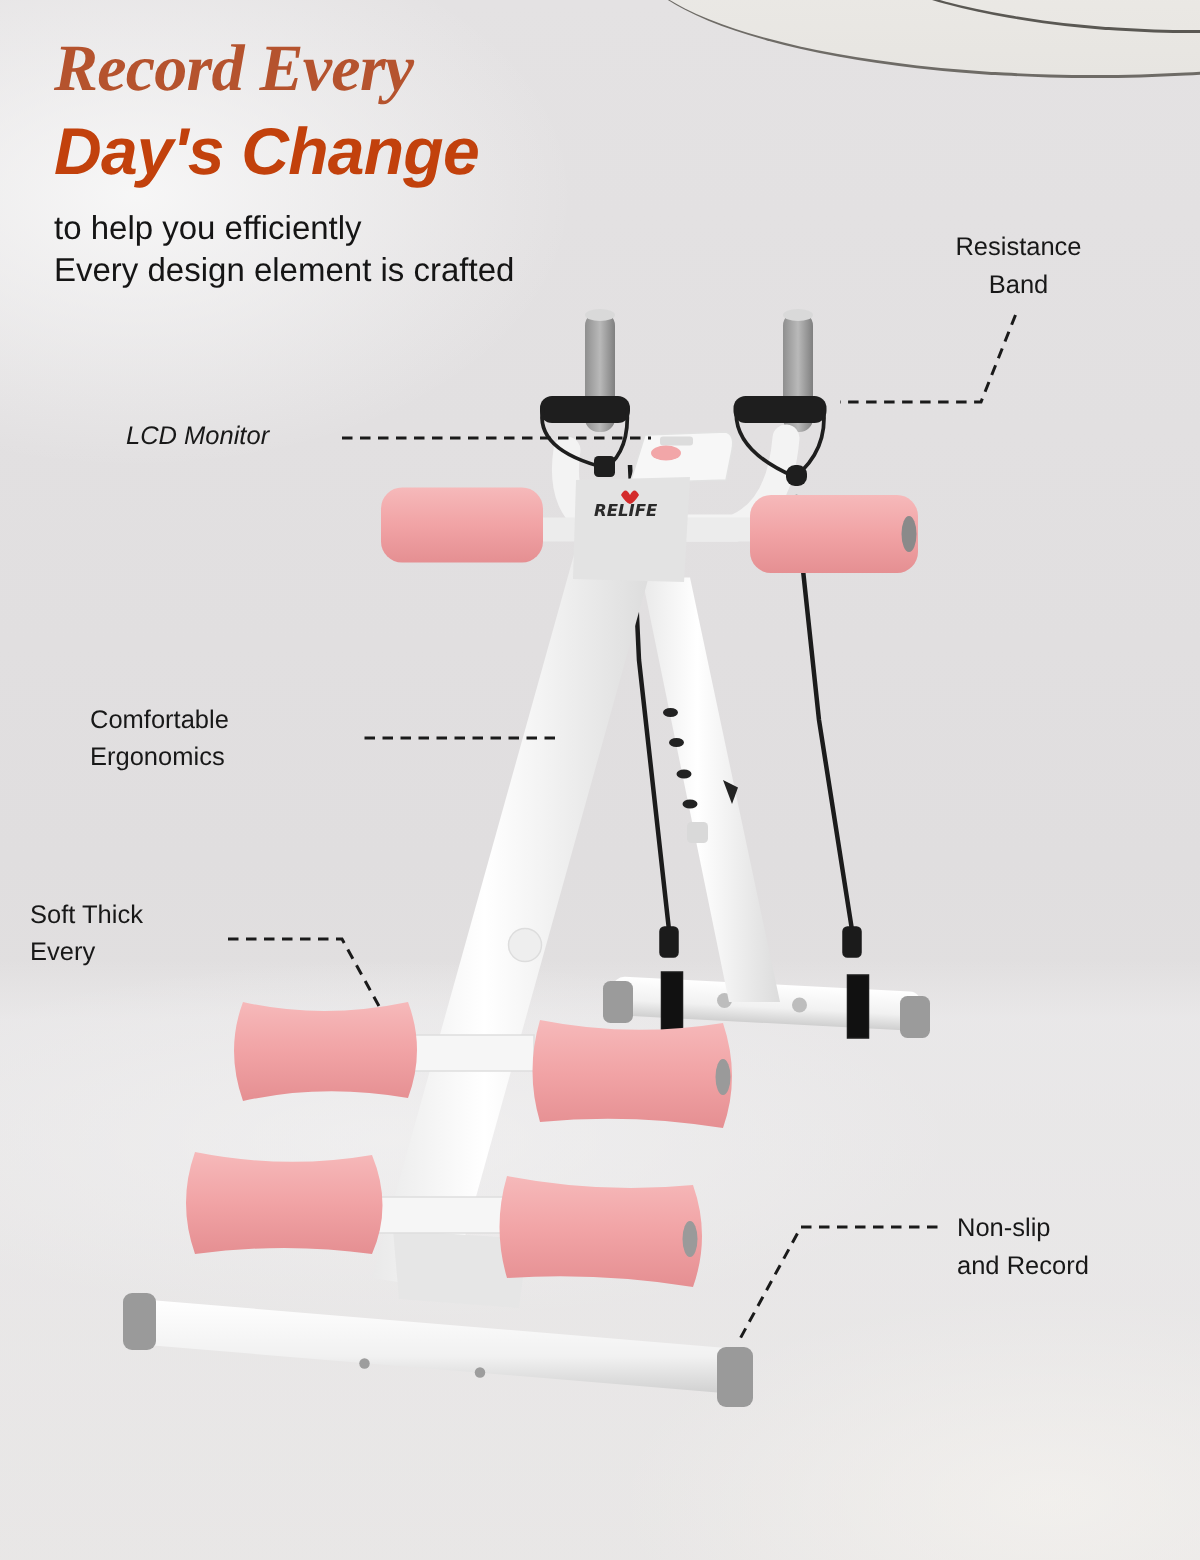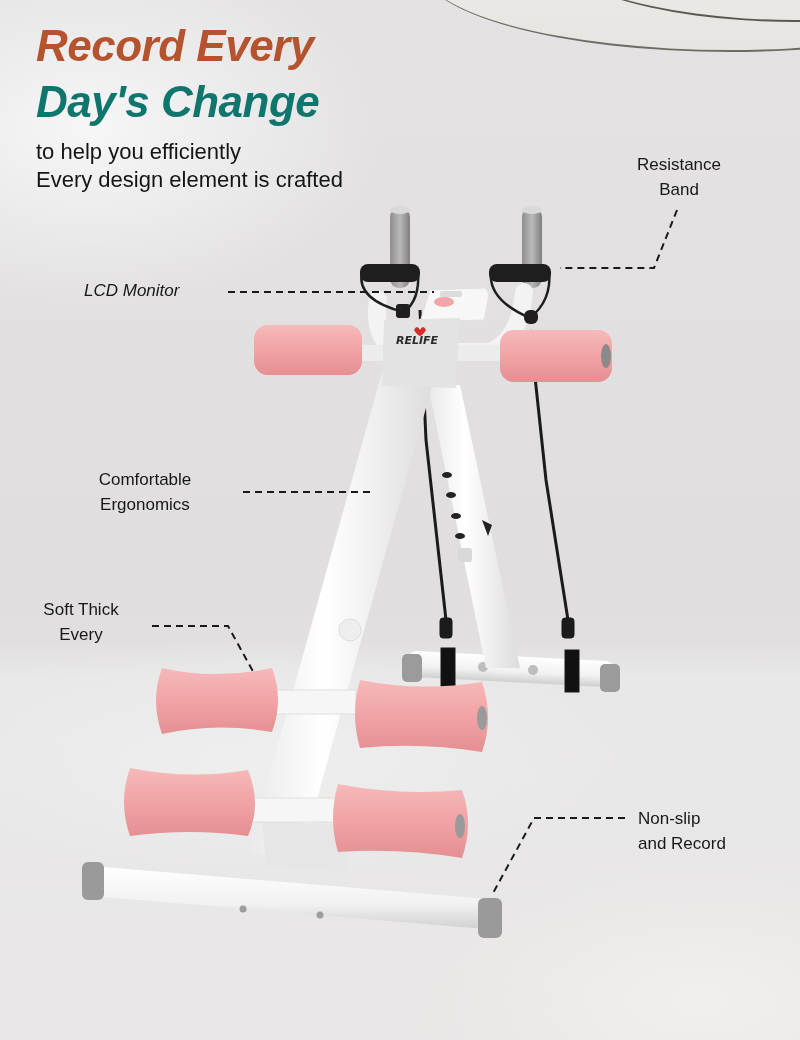--- a/index.html
+++ b/index.html
@@ -38,32 +38,32 @@
       border-bottom: 2px solid #5a5853;
       background: linear-gradient(180deg, #f3f1ee 0%, #e9e7e3 100%);
     }
 
     .headline {
       position: absolute; left: 36px; top: 18px;
       font-weight: 700; font-style: italic;
       font-size: 44px; line-height: 56px;
       letter-spacing: -0.5px;
     }
-    .headline .l1 { color: #b5532e; display: block; }
-    .headline .l2 { color: #0f766e; display: block; }
+    .headline .l1 { color: #b5532e; display: block; font-family: Liberation Serif, serif; }
+    .headline .l2 { color: #c2410c; display: block; }
     .subhead {
       position: absolute; left: 36px; top: 138px;
       font-size: 22px; line-height: 28px; color: #151515;
       width: 400px;
     }
     .callout {
       position: absolute;
       font-size: 17px; line-height: 25px; color: #181818;
     }
-    .callout.right { text-align: center; }
+    .callout.right { text-align: left; }
     .callout.center { text-align: center; }
 
     svg.machine { position: absolute; left: 0; top: 0; }
   </style>
 </head>
 <body>
 
 <div class="bg"></div>
 <div class="floor"></div>
 <div class="arch"></div>

